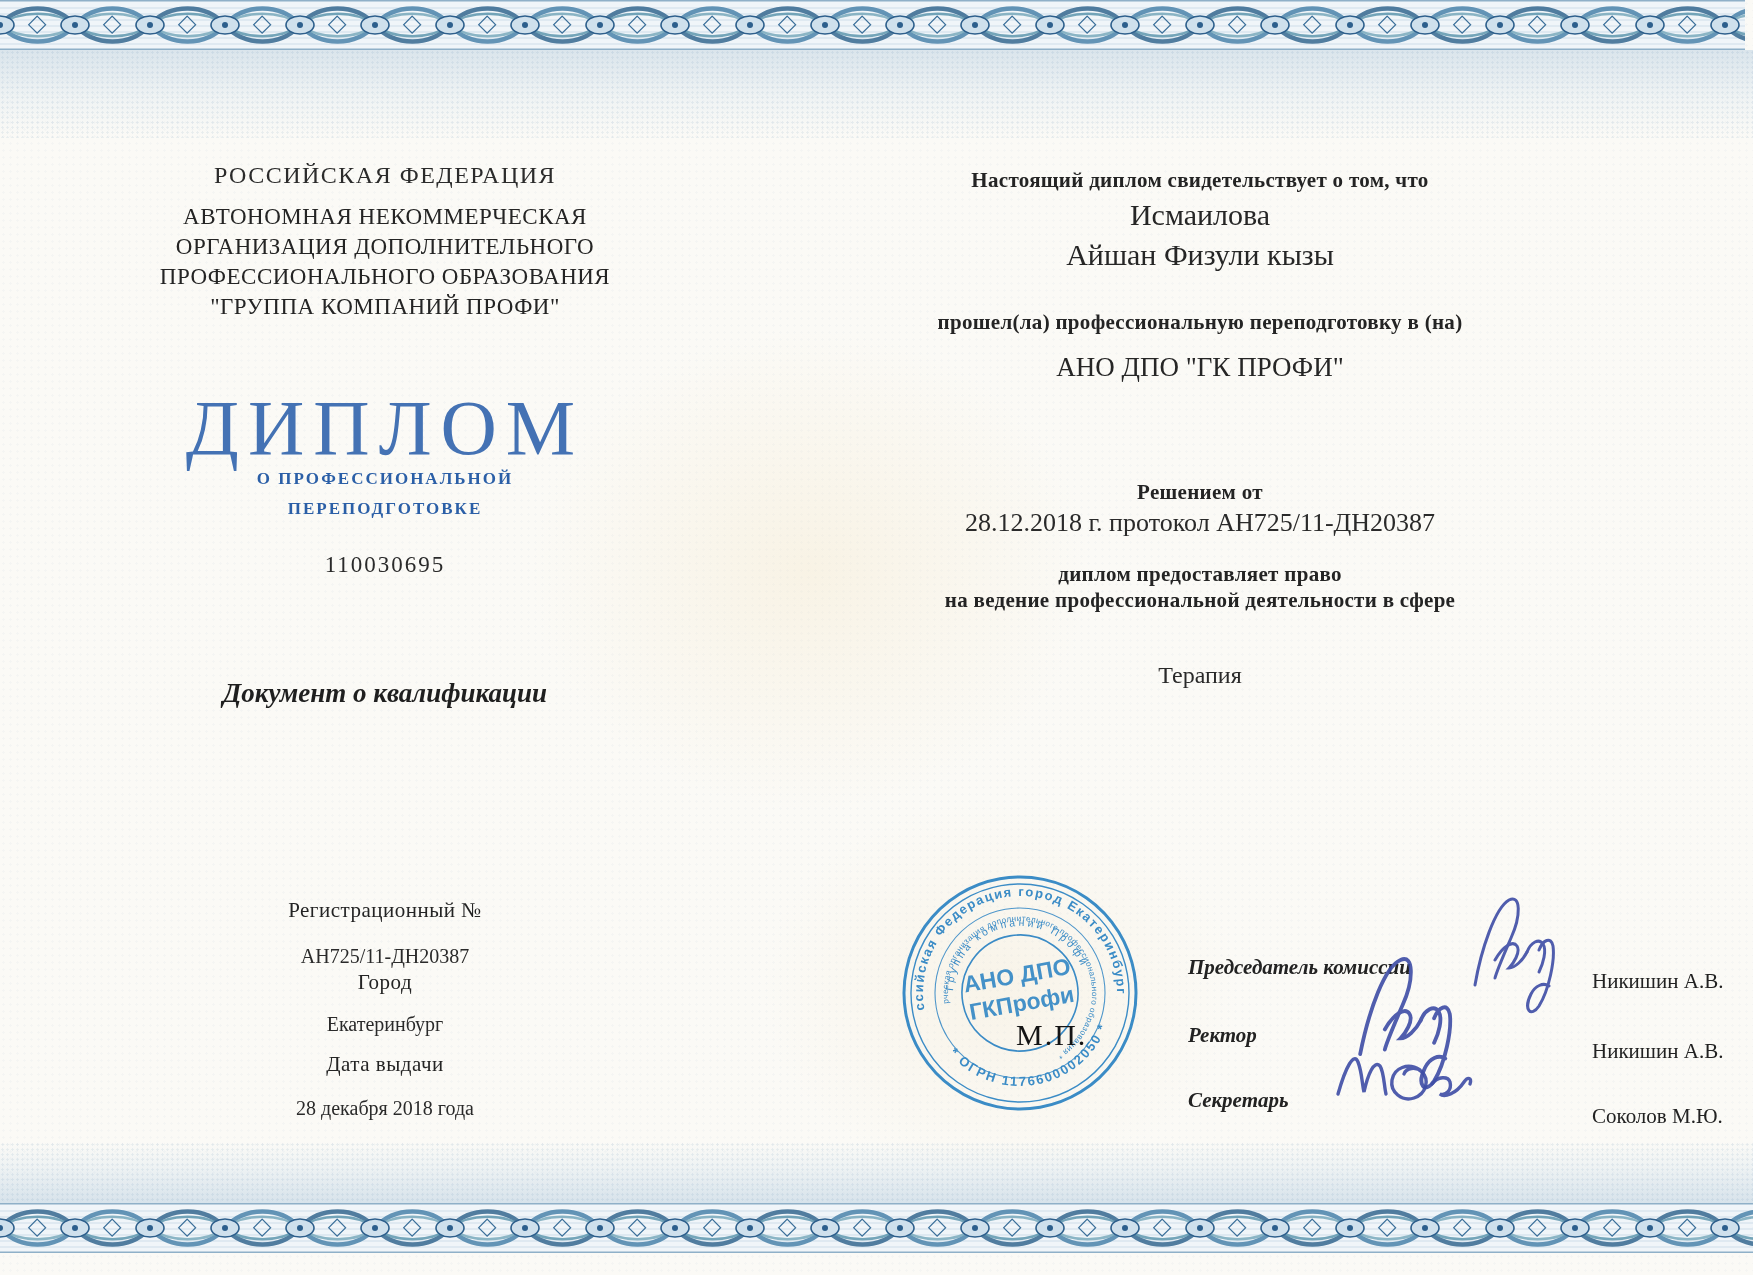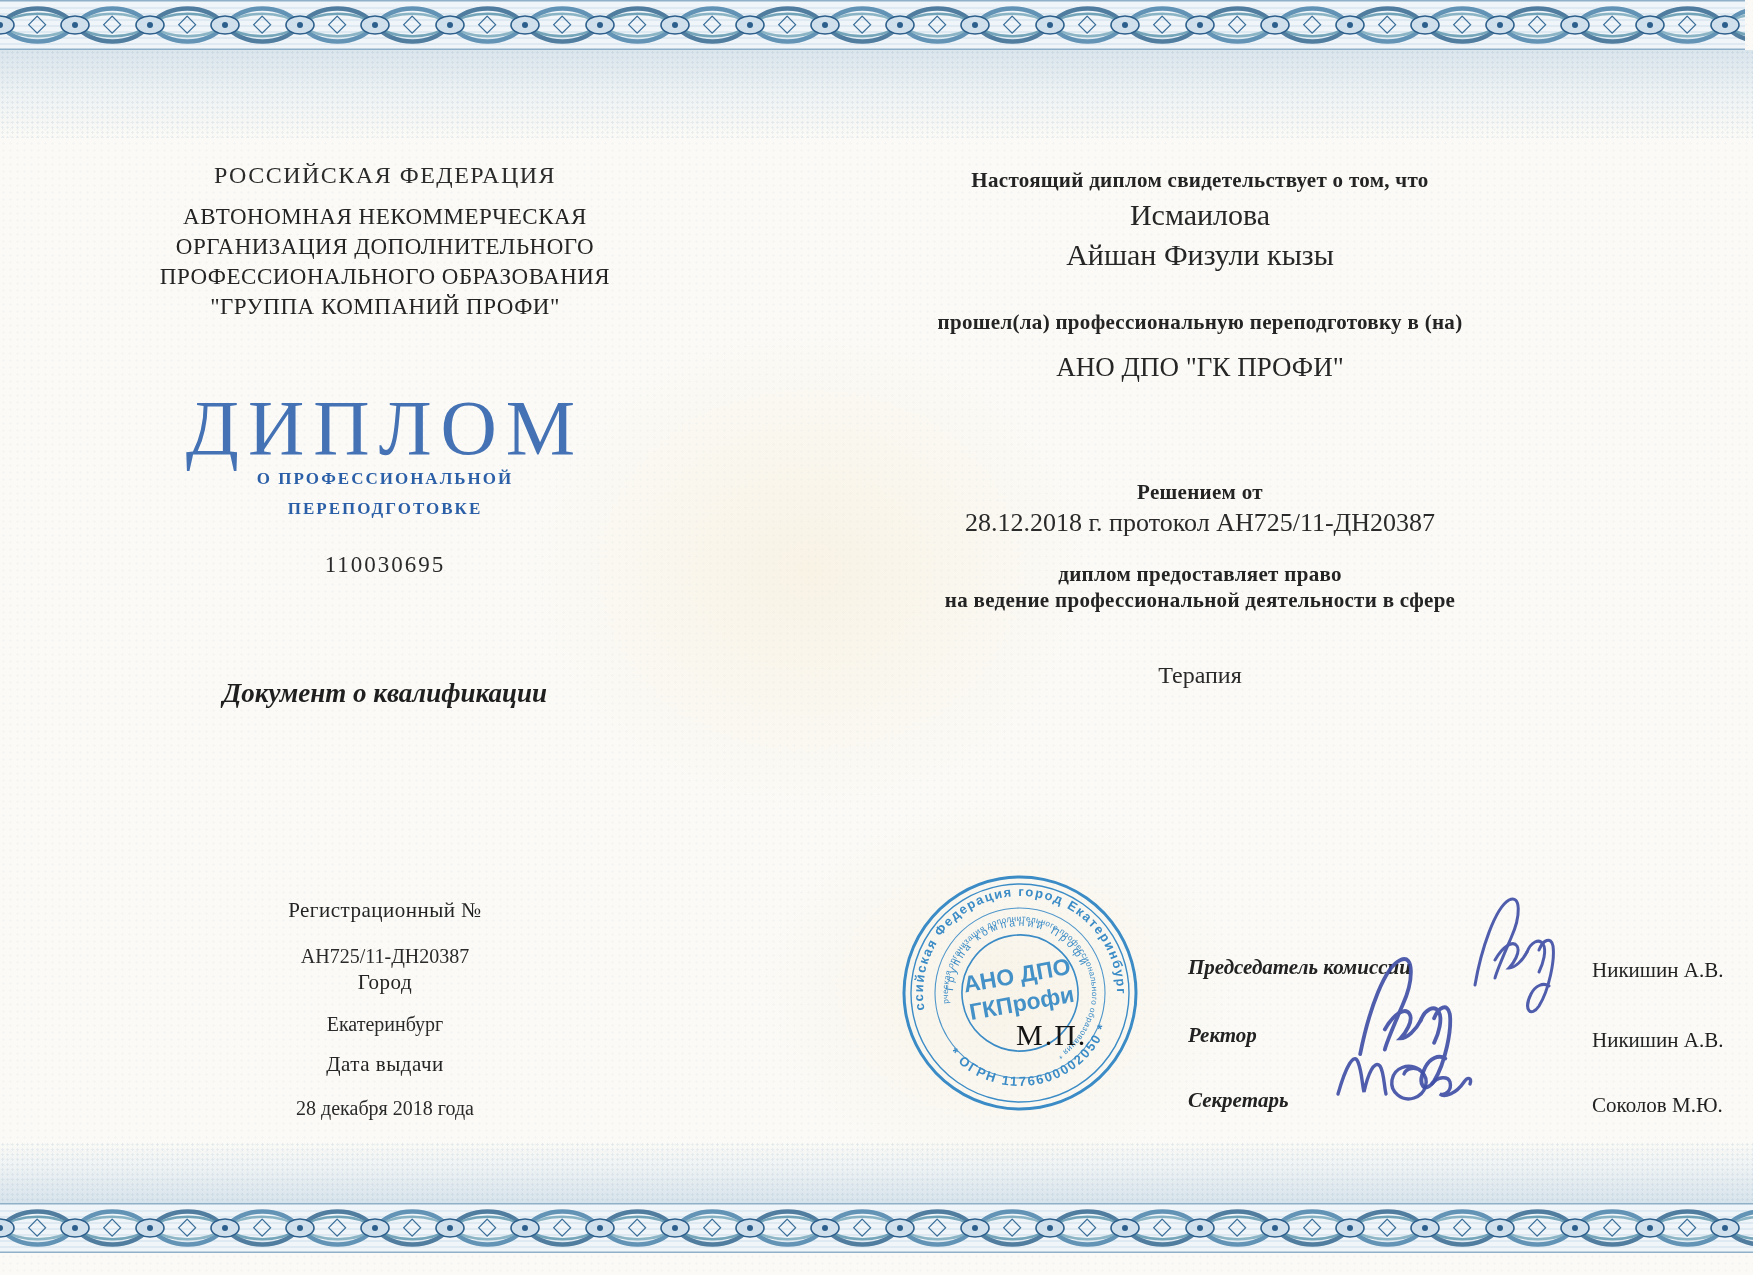--- a/index.html
+++ b/index.html
@@ -39,21 +39,21 @@
   .blanknum{font-size:23px;letter-spacing:2px;color:#2a2a2a;}
   .doctype{font-size:27px;font-weight:700;font-style:italic;color:#1f1f1f;}
   .lbl{font-size:21px;font-weight:400;color:#242424;letter-spacing:0.5px;}
   .val{font-size:20px;color:#2a2a2a;margin-top:17px;}
   .boldline{font-size:21px;font-weight:700;color:#242424;letter-spacing:0.3px;}
   .name{font-size:30px;color:#262626;}
   .inst{font-size:27px;color:#262626;}
   .decis{font-size:26px;color:#2a2a2a;}
   .field{font-size:24px;color:#2a2a2a;margin-top:28px;}
   .sigtitle{font-size:21px;font-weight:700;font-style:italic;color:#222;}
-  .signame{font-size:21px;color:#222;}
+  .signame{font-size:21px;color:#222;margin-top:11px;}
   .mp{font-size:30px;color:#141414;letter-spacing:2px;z-index:6;}
   .stampwrap{position:absolute;left:898px;top:871px;width:244px;height:244px;z-index:4;
              transform:rotate(-10deg);opacity:0.92;}
   .sigsvg{position:absolute;left:1320px;top:870px;width:260px;height:260px;z-index:5;}
 </style>
 </head>
 <body>
 
 <div class="page">
   <div class="tint1"></div>

